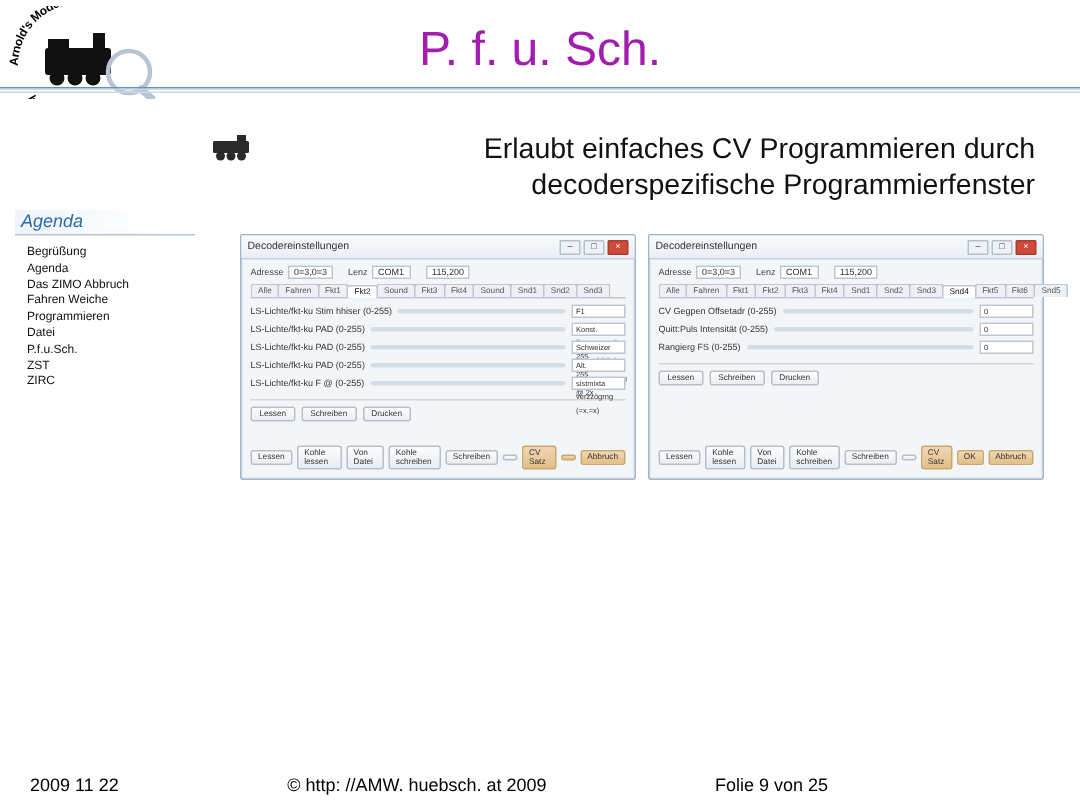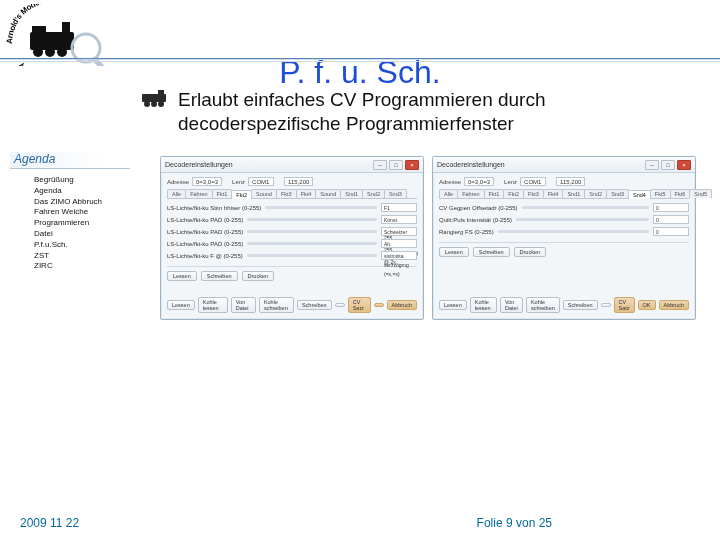--- a/index.html
+++ b/index.html
@@ -1,30 +1,30 @@
 <!DOCTYPE html>
 <html><head>
 <meta charset="utf-8">
 <style>
   * { box-sizing: border-box; margin: 0; padding: 0; }
   html, body { width: 720px; height: 540px; font-family: Arial, sans-serif; background: #fff; overflow: hidden; }
   .slide { position: relative; width: 720px; height: 540px; }
   .logo { position: absolute; top: 4px; left: 4px; width: 100px; height: 62px; }
   .logo-arc { font-size: 8px; font-weight: bold; fill: #000; letter-spacing: -0.3px; }
   .title-wrap { position: absolute; top: 14px; left: 0; width: 720px; text-align: center; }
-  .title { font-size: 32px; color: #1d4ed8; font-weight: normal; margin-top: 40px; }
+  .title { font-size: 32px; color: #a21caf; font-weight: normal; }
   .hr-line { position: absolute; top: 58px; left: 0; width: 720px; height: 4px; }
   .hr-inner { height: 2px; background: linear-gradient(180deg, #6fa4d6 0%, #3b6ea4 100%); border-bottom: 1px solid #cfd9e4; }
   .hr-thin { height: 1px; background: #cfd9e4; margin-top: 1px; }
   .bullet-row { position: absolute; top: 88px; left: 140px; right: 30px; display: flex; gap: 8px; }
   .loco-icon { width: 30px; height: 20px; flex-shrink: 0; }
-  .bullet-text { font-size: 19px; color: #111; line-height: 1.25; }
-  .agenda-box { position: absolute; top: 152px; left: 10px; width: 120px; }
+  .bullet-text { font-size: 19px; color: #111; line-height: 1.25; text-align: right; }
+  .agenda-box { position: absolute; top: 140px; left: 10px; width: 120px; }
   .agenda-hdr { font-style: italic; font-size: 12px; color: #2a6aa8; border-bottom: 1px solid #b6c6d8; padding-bottom: 2px; margin-bottom: 6px; background: linear-gradient(90deg, #eef4fa 0%, #fff 80%); padding-left: 4px; }
-  .agenda-item { font-size: 8px; color: #111; margin-left: 24px; line-height: 1.35; }
+  .agenda-item { font-size: 8px; color: #111; margin-left: 8px; line-height: 1.35; }
   .screens { position: absolute; top: 156px; left: 160px; display: flex; gap: 8px; }
   .win { width: 264px; height: 164px; border: 1px solid #9fb3c6; background: #f3f6f9; border-radius: 2px; font-size: 6px; color: #333; position: relative; box-shadow: 0 0 0 1px #dfe7ef inset; }
   .win-titlebar { height: 16px; display: flex; align-items: center; padding: 0 4px; border-bottom: 1px solid #c6d0da; background: linear-gradient(180deg, #f9fbfd 0%, #e8eef4 100%); }
   .win-title { flex: 1; font-size: 7px; color: #333; }
   .win-btns { display: flex; gap: 2px; }
   .win-btn { width: 14px; height: 10px; border: 1px solid #b6c0ca; background: #eef2f6; border-radius: 1px; display: flex; align-items: center; justify-content: center; font-size: 6px; line-height: 1; }
   .win-close { background: #d04a3a; color: #fff; border-color: #a83a2e; }
   .win-body { padding: 4px 6px; }
   .w-row { display: flex; gap: 10px; margin-bottom: 3px; align-items: center; }
   .w-field { display: flex; gap: 3px; align-items: center; }
@@ -35,21 +35,21 @@
   .tab.active { background: #fff; color: #111; position: relative; top: 1px; }
   .cv-line { display: flex; justify-content: space-between; align-items: center; margin-bottom: 3px; }
   .cv-lab { color: #333; font-size: 6px; }
   .cv-slider { flex: 1; margin: 0 4px; height: 3px; background: #d4dde5; position: relative; border-radius: 2px; }
   .cv-sel { width: 36px; height: 9px; border: 1px solid #bcc7d1; background: #fff; font-size: 5px; line-height: 9px; padding: 0 2px; }
   .action-row { display: flex; gap: 4px; margin-top: 6px; padding-top: 4px; border-top: 1px solid #d0d8e0; }
   .action-btn { border: 1px solid #b6c0ca; background: linear-gradient(180deg,#fbfcfe,#e9eef3); padding: 1px 5px; font-size: 5.5px; border-radius: 2px; color: #333; }
   .bottom-row { position: absolute; bottom: 6px; left: 6px; right: 6px; display: flex; gap: 3px; align-items: center; }
   .bot-btn { border: 1px solid #b6c0ca; background: linear-gradient(180deg,#fbfcfe,#e9eef3); padding: 1px 4px; font-size: 5.5px; border-radius: 2px; color: #333; }
   .bot-btn.primary { background: linear-gradient(180deg,#f0d6b5,#e3bf86); border-color: #caa76a; }
-  .footer { position: absolute; bottom: 10px; left: 0; width: 572px; display: flex; justify-content: space-between; padding: 0 20px; font-size: 12px; color: #0369a1; }
+  .footer { position: absolute; bottom: 10px; left: 0; width: 572px; display: flex; justify-content: space-between; padding: 0 20px; font-size: 12px; color: #000000; }
 </style>
 </head>
 <body>
 
 <div class="slide">
 
   <div class="logo">
     <svg viewBox="0 0 100 62">
       <path id="arc" d="M8,40 A40,40 0 0 1 92,40" fill="none"></path>
       <text><textPath href="#arc" class="logo-arc">Arnold's Modell WEB</textPath></text>
@@ -249,16 +249,17 @@
           <div class="bot-btn">    </div>
           <div class="bot-btn primary">CV Satz</div>
           <div class="bot-btn primary">OK</div>
           <div class="bot-btn primary">Abbruch</div>
         </div>
       </div>
     </div>
 
   <div class="footer">
     <span>2009 11 22</span>
+    <span>© http: //AMW. huebsch. at 2009</span>
     <span>Folie 9 von  25</span>
   </div>
 
 </div>
 
 </body></html>

